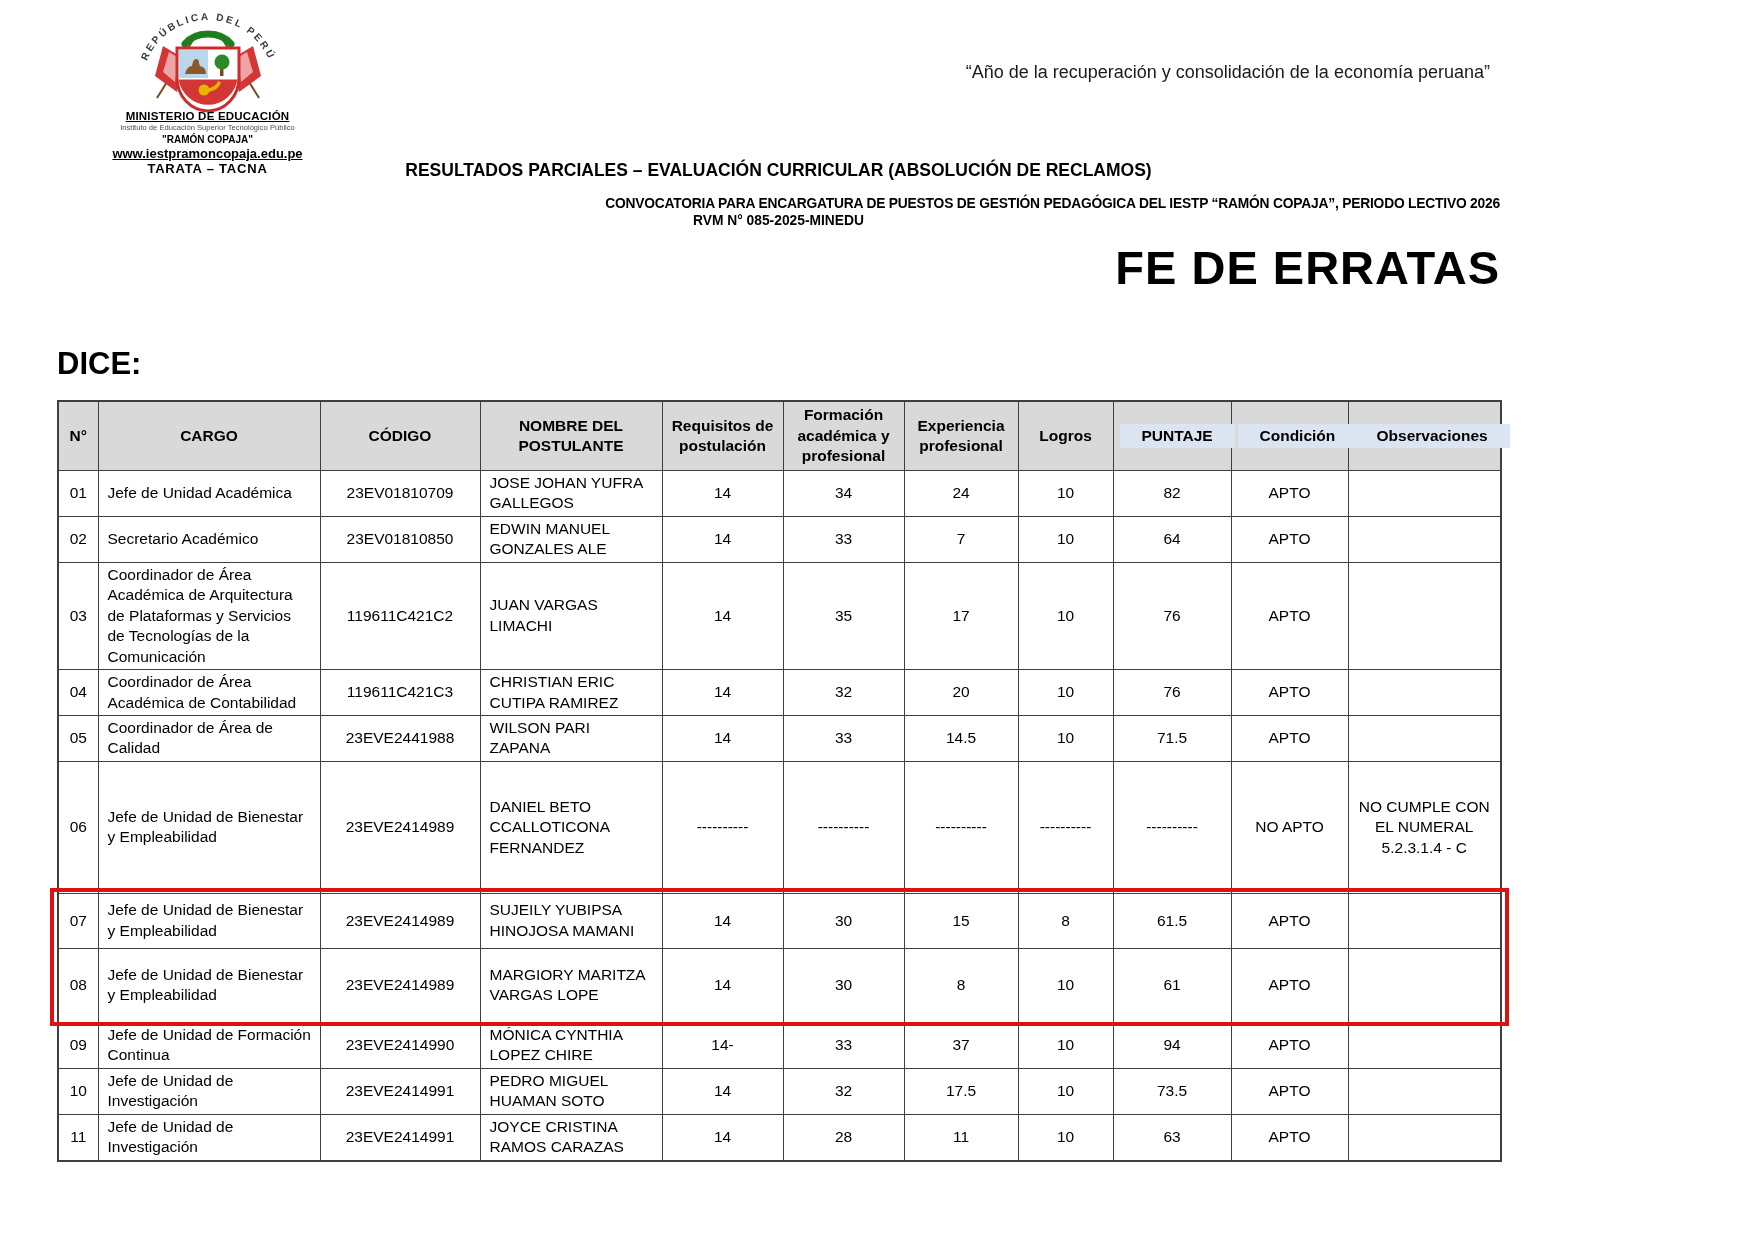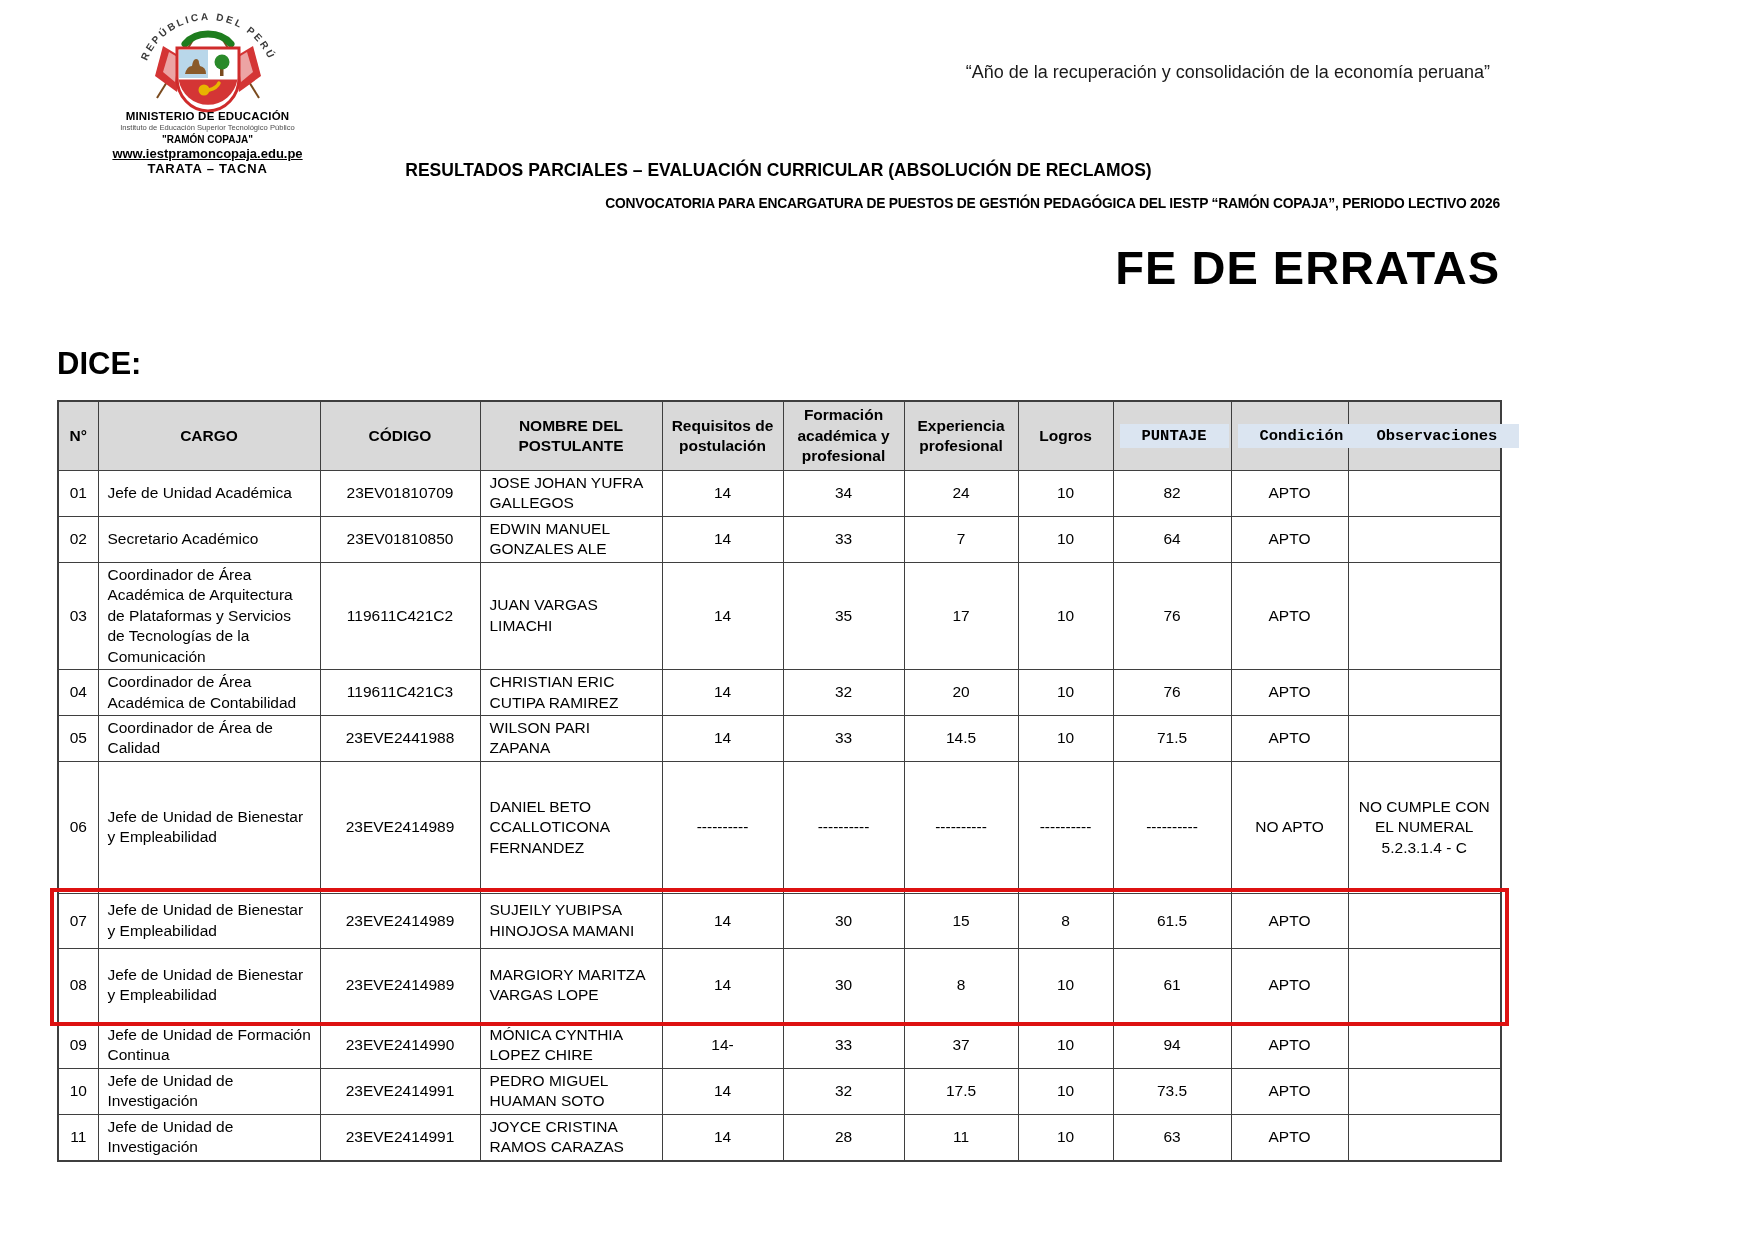--- a/index.html
+++ b/index.html
@@ -5,21 +5,21 @@
 <style>
   html,body{margin:0;padding:0;}
   body{
     width:1754px;height:1241px;background:#ffffff;position:relative;overflow:hidden;
     font-family:"Liberation Sans", sans-serif;color:#000;
     -webkit-font-smoothing:antialiased;
   }
   
   .logo-block{position:absolute;left:100px;top:6px;width:215px;text-align:center;line-height:1.15;}
   .crest-svg{display:block;margin:0 auto -4px auto;}
-  .lh-ministry{font-weight:bold;font-size:11.5px;letter-spacing:.2px;}
+  .lh-ministry{font-weight:bold;font-size:11.5px;letter-spacing:.2px;text-decoration:underline;}
   .lh-institute{font-size:7.6px;color:#4d4d4d;margin-top:1px;}
   .lh-name{font-weight:bold;font-size:10px;margin-top:1px;}
   .lh-web{font-weight:bold;font-size:13px;text-decoration:underline;margin-top:2px;}
   .lh-loc{font-weight:bold;font-size:13px;margin-top:0;letter-spacing:.8px;}
   .motto{position:absolute;top:62px;right:264px;font-size:18px;color:#1a1a1a;}
 
   
   .content{position:absolute;left:57px;top:0;width:1443px;height:1241px;}
   .title-main{position:absolute;top:160px;left:0;width:100%;text-align:center;font-weight:bold;font-size:17.5px;}
   .title-sub{position:absolute;top:196px;left:0;width:100%;text-align:right;font-weight:bold;font-size:13.8px;letter-spacing:-.2px;}
@@ -34,21 +34,21 @@
   }
   #results-table th,#results-table td{
     border:1px solid var(--table-border,#3f3f3f);
     padding:2px 6px;font-size:15.5px;line-height:1.32;
     text-align:center;vertical-align:middle;word-wrap:break-word;
   }
   #results-table{border:2px solid var(--table-border,#3f3f3f);}
   #results-table thead th{
     background:var(--header-bg,#d9d9d9);font-weight:bold;height:64px;
   }
-  .hdr-hl{background:var(--hdr-hl,#dbe5f1);padding:2px 22px;display:inline-block;font-family:Liberation Mono, monospace;}
+  .hdr-hl{background:var(--hdr-hl,#dbe5f1);padding:2px 22px;display:inline-block;}
   #results-table td.left{text-align:left;padding-left:9px;padding-right:8px;}
   #results-table td.bold{font-weight:normal;}
   #table-body tr{height:44px;}
   #table-body tr:nth-child(1){height:43px;}
   #table-body tr:nth-child(2){height:44px;}
   #table-body tr:nth-child(3){height:95px;}
   #table-body tr:nth-child(4){height:45px;}
   #table-body tr:nth-child(5){height:45px;}
   #table-body tr:nth-child(6){height:132px;}
   #table-body tr:nth-child(7){height:55px;margin-left:26px;}
@@ -101,20 +101,21 @@
   <div class="lh-name">"RAMÓN COPAJA"</div>
   <div class="lh-web">www.iestpramoncopaja.edu.pe</div>
   <div class="lh-loc">TARATA – TACNA</div>
 </div>
 
 <div class="motto">“Año de la recuperación y consolidación de la economía peruana”</div>
 
 <div class="content">
   <div class="title-main">RESULTADOS PARCIALES – EVALUACIÓN CURRICULAR (ABSOLUCIÓN DE RECLAMOS)</div>
   <div class="title-sub">CONVOCATORIA PARA ENCARGATURA DE PUESTOS DE GESTIÓN PEDAGÓGICA DEL IESTP “RAMÓN COPAJA”, PERIODO LECTIVO 2026</div>
+  <div class="title-rvm">RVM N° 085-2025-MINEDU</div>
   <div class="errata-title">FE DE ERRATAS</div>
   <div class="dice-label">DICE:</div>
 
   <table id="results-table">
     <colgroup id="colgroup">
         <col style="width: 40px;">
         <col style="width: 222px;">
         <col style="width: 160px;">
         <col style="width: 182px;">
         <col style="width: 121px;">

